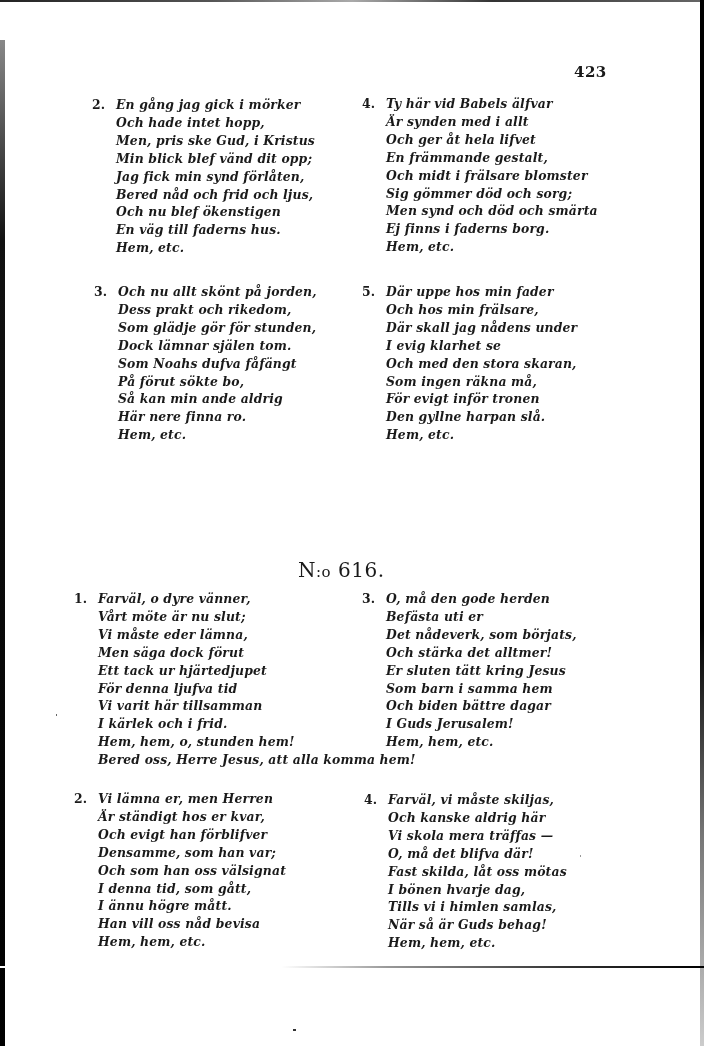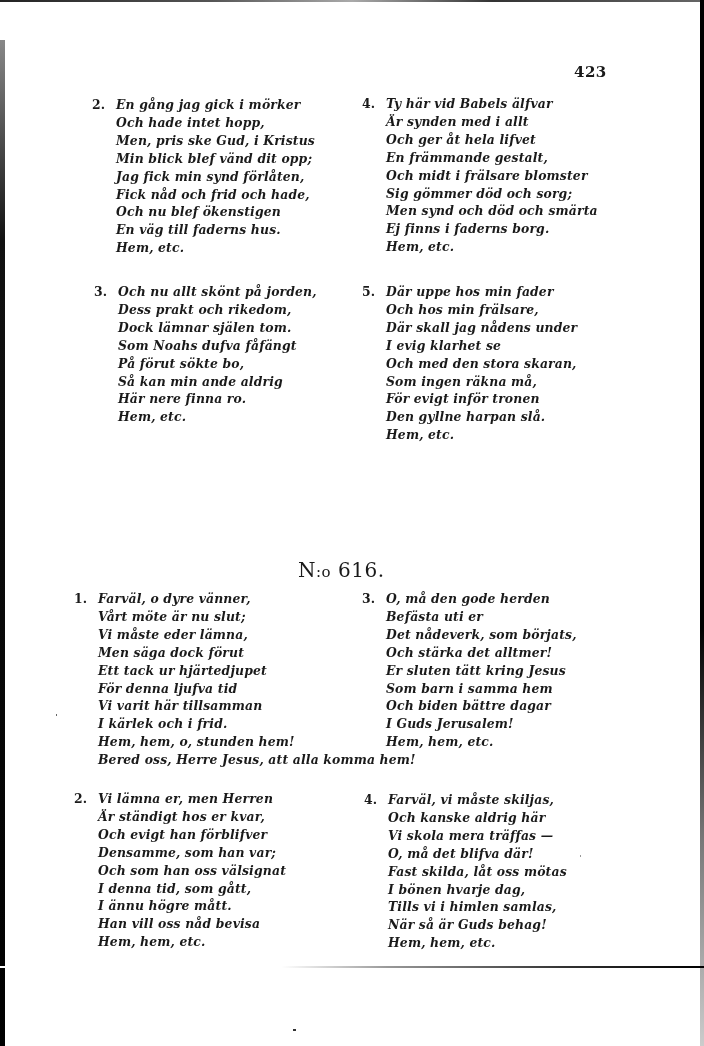--- a/index.html
+++ b/index.html
@@ -96,21 +96,21 @@
   <div class="page-number">423</div>
 
   <div class="stanza" style="left:92px; top:96px;">
     <span class="num">2.</span>
     <div class="lines">
       <span class="line">En gång jag gick i mörker</span>
       <span class="line">Och hade intet hopp,</span>
       <span class="line">Men, pris ske Gud, i Kristus</span>
       <span class="line">Min blick blef vänd dit opp;</span>
       <span class="line">Jag fick min synd förlåten,</span>
-      <span class="line">Fick nåd och frid och hade,</span>
+      <span class="line">Bered nåd och frid och ljus,</span>
       <span class="line">Och nu blef ökenstigen</span>
       <span class="line">En väg till faderns hus.</span>
       <span class="line">Hem, etc.</span>
     </div>
   </div>
 
   <div class="stanza" style="left:362px; top:95px;">
     <span class="num">4.</span>
     <div class="lines">
       <span class="line">Ty här vid Babels älfvar</span>
@@ -123,20 +123,21 @@
       <span class="line">Ej finns i faderns borg.</span>
       <span class="line">Hem, etc.</span>
     </div>
   </div>
 
   <div class="stanza" style="left:94px; top:283px;">
     <span class="num">3.</span>
     <div class="lines">
       <span class="line">Och nu allt skönt på jorden,</span>
       <span class="line">Dess prakt och rikedom,</span>
+      <span class="line">Som glädje gör för stunden,</span>
       <span class="line">Dock lämnar själen tom.</span>
       <span class="line">Som Noahs dufva fåfängt</span>
       <span class="line">På förut sökte bo,</span>
       <span class="line">Så kan min ande aldrig</span>
       <span class="line">Här nere finna ro.</span>
       <span class="line">Hem, etc.</span>
     </div>
   </div>
 
   <div class="stanza" style="left:362px; top:283px;">

